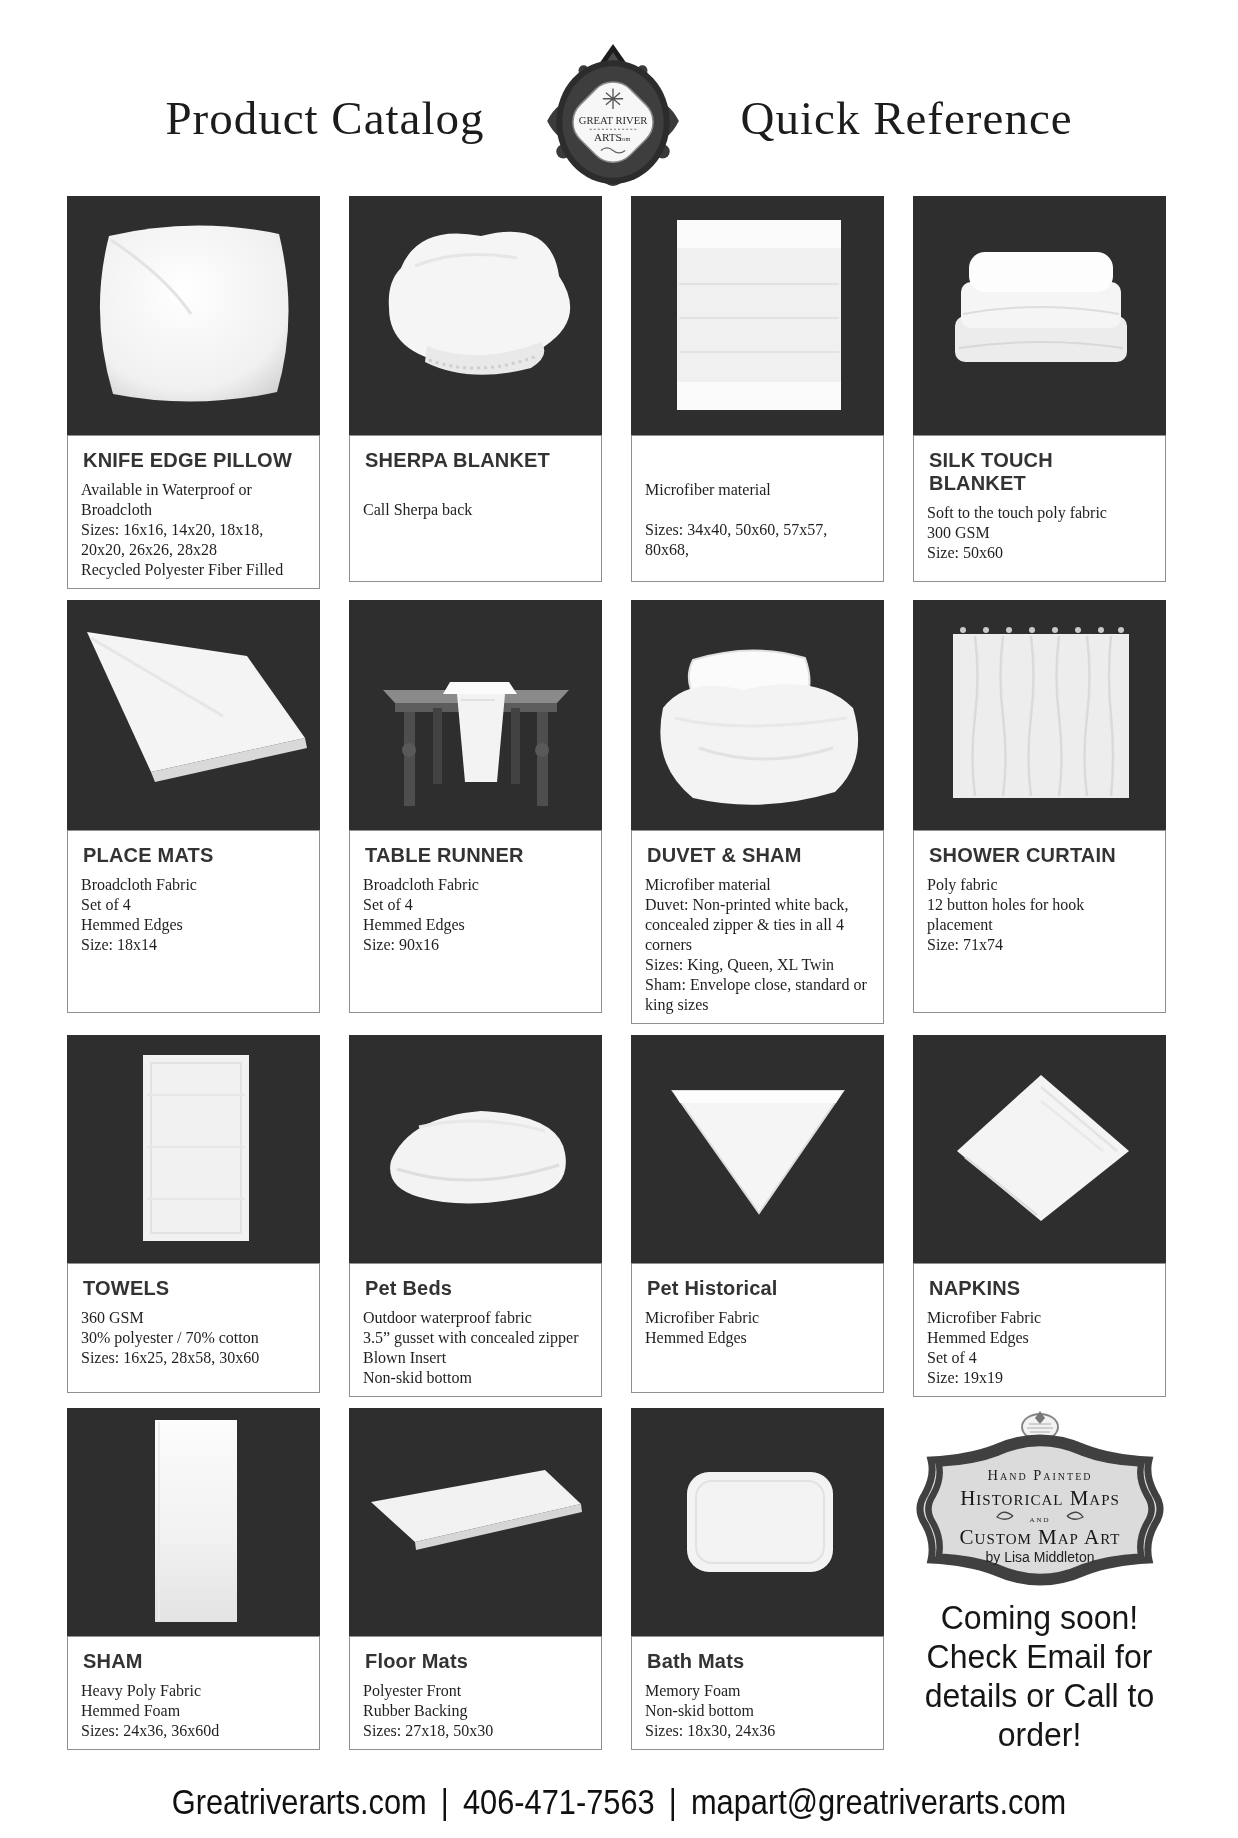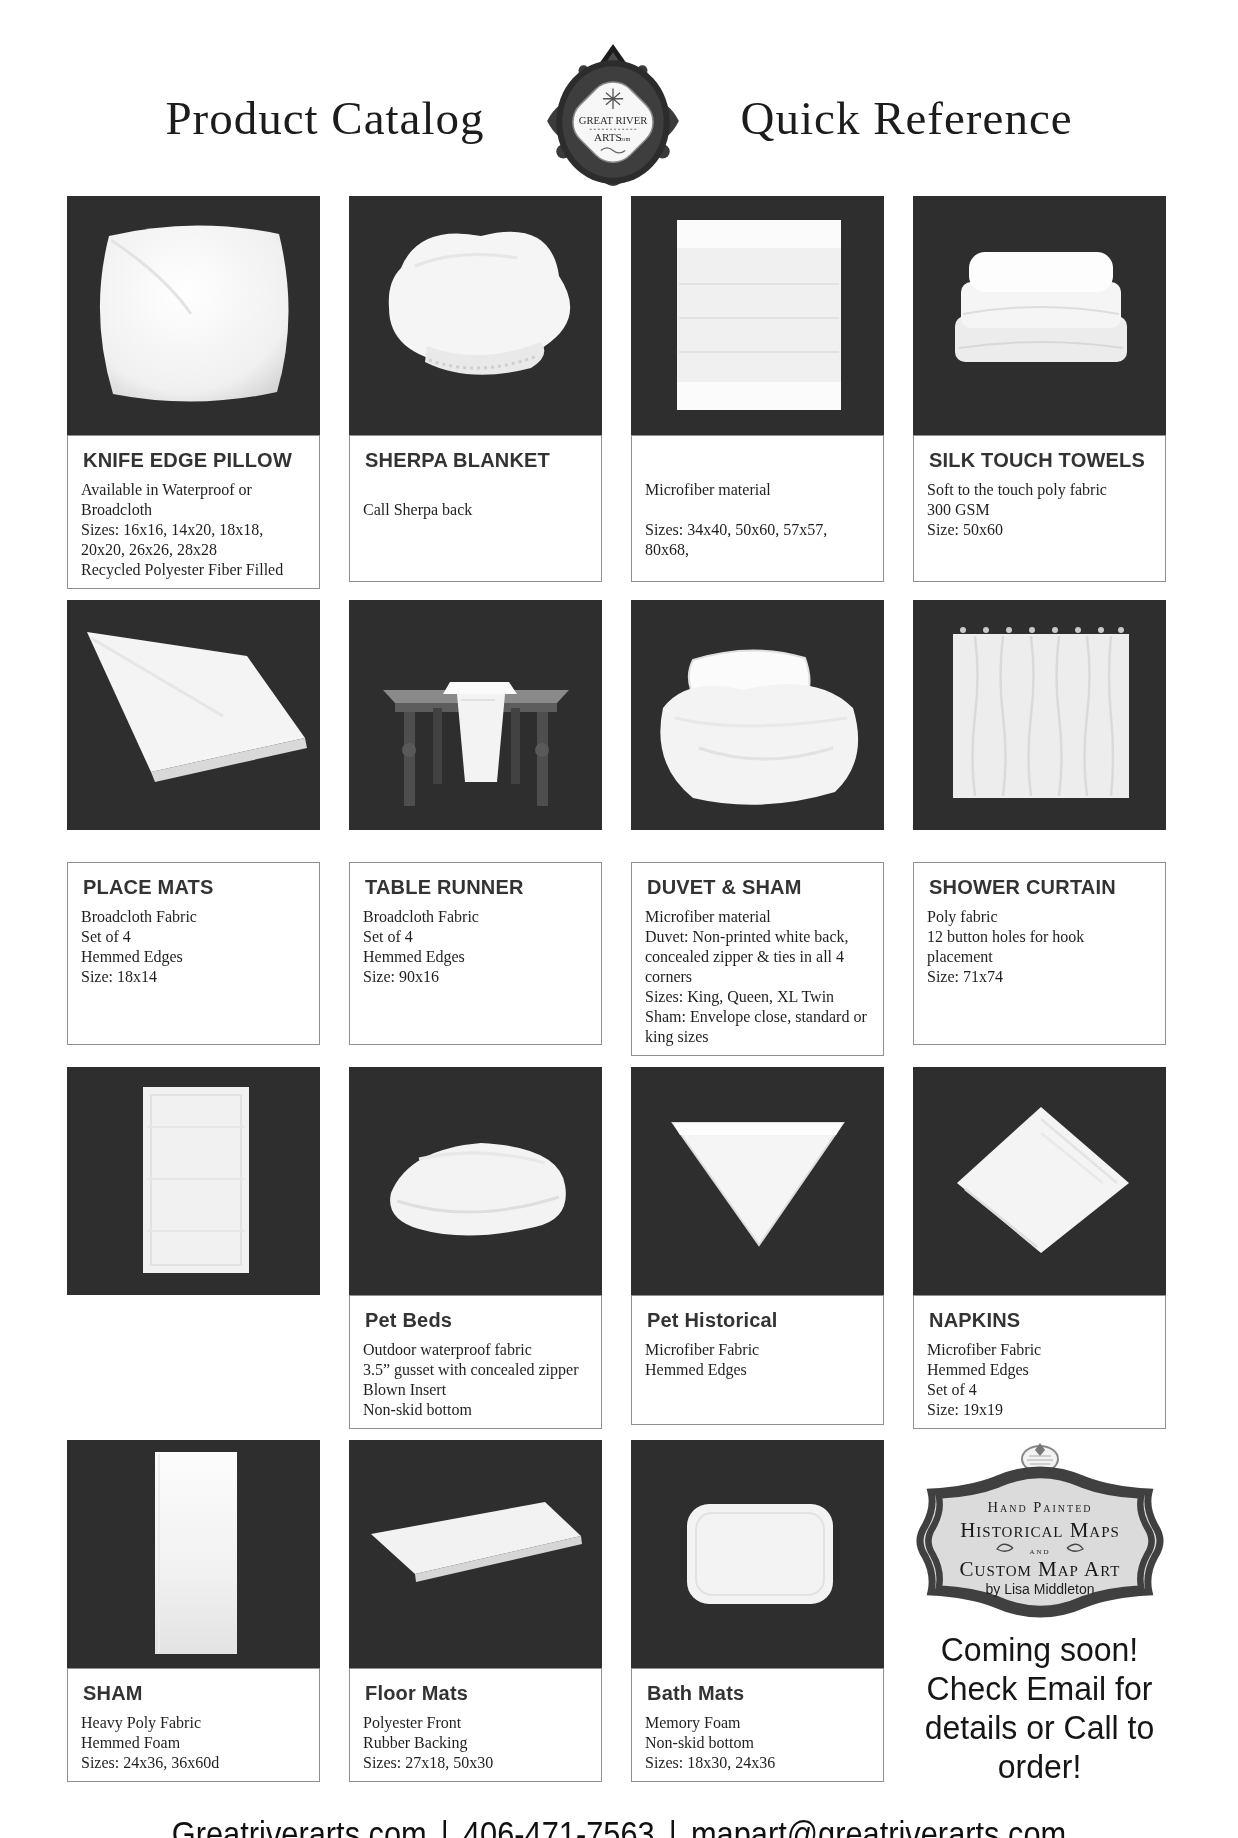--- a/index.html
+++ b/index.html
@@ -47,21 +47,21 @@
   .r2 .tile { height: 230px; }
   .r3 .tile { height: 228px; }
   .r4 .tile { height: 228px; }
   .tile svg { display: block; width: 100%; height: 100%; }
   .info {
     border: 1px solid #8f8f8f;
     background: #ffffff;
     padding: 10px 12px 8px 13px;
   }
   .r1 .info { min-height: 147px; }
-  .r2 .info { min-height: 183px; margin-top: 32px; }
+  .r2 .info { min-height: 183px; }
   .r3 .info { min-height: 130px; }
   .r4 .info { min-height: 112px; }
   .ptitle {
     font-family: "Liberation Sans", sans-serif;
     font-weight: 700;
     font-size: 20px;
     color: #333333;
     margin: 3px 0 8px 2px;
     min-height: 23px;
     letter-spacing: 0.2px;
@@ -198,21 +198,21 @@
       <div class="tile">
         <svg viewBox="0 0 253 239">
           <rect x="42" y="120" width="172" height="46" rx="10" fill="#ececec"></rect>
           <rect x="48" y="86" width="160" height="46" rx="10" fill="#f5f5f5"></rect>
           <rect x="56" y="56" width="144" height="40" rx="16" fill="#fdfdfd"></rect>
           <path d="M50,118 Q128,104 206,118" stroke="#dddddd" stroke-width="2" fill="none"></path>
           <path d="M46,152 Q128,140 210,152" stroke="#d8d8d8" stroke-width="2" fill="none"></path>
         </svg>
       </div>
       <div class="info">
-        <h2 class="ptitle">SILK TOUCH TOWELS</h2>
+        <h2 class="ptitle">SILK TOUCH BLANKET</h2>
         <p class="pbody">Soft to the touch poly fabric
 300 GSM
 Size: 50x60</p>
       </div>
     </section>
 
     <section class="card r2">
       <div class="tile">
         <svg viewBox="0 0 253 230">
           <polygon points="84,172 238,138 240,148 88,182" fill="#d9d9d9"></polygon>
@@ -309,20 +309,26 @@
         <svg viewBox="0 0 253 228">
           <rect x="76" y="20" width="106" height="186" fill="#f1f1f1"></rect>
           <rect x="84" y="28" width="90" height="170" fill="none" stroke="#e2e2e2" stroke-width="2"></rect>
           <g stroke="#e7e7e7" stroke-width="2">
             <line x1="80" y1="60" x2="178" y2="60"></line>
             <line x1="80" y1="112" x2="178" y2="112"></line>
             <line x1="80" y1="164" x2="178" y2="164"></line>
           </g>
         </svg>
       </div>
+      <div class="info">
+        <h2 class="ptitle">TOWELS</h2>
+        <p class="pbody">360 GSM
+30% polyester / 70% cotton
+Sizes: 16x25, 28x58, 30x60</p>
+      </div>
     </section>
 
     <section class="card r3">
       <div class="tile">
         <svg viewBox="0 0 253 228">
           <path d="M42,126 Q60,82 132,76 Q210,80 216,118 Q222,152 186,160 Q118,176 70,162 Q36,152 42,126 Z" fill="#f3f3f3"></path>
           <path d="M48,134 Q122,158 210,130" stroke="#dedede" fill="none" stroke-width="3"></path>
           <path d="M70,92 Q130,78 196,96" stroke="#e8e8e8" fill="none" stroke-width="3"></path>
         </svg>
       </div>

